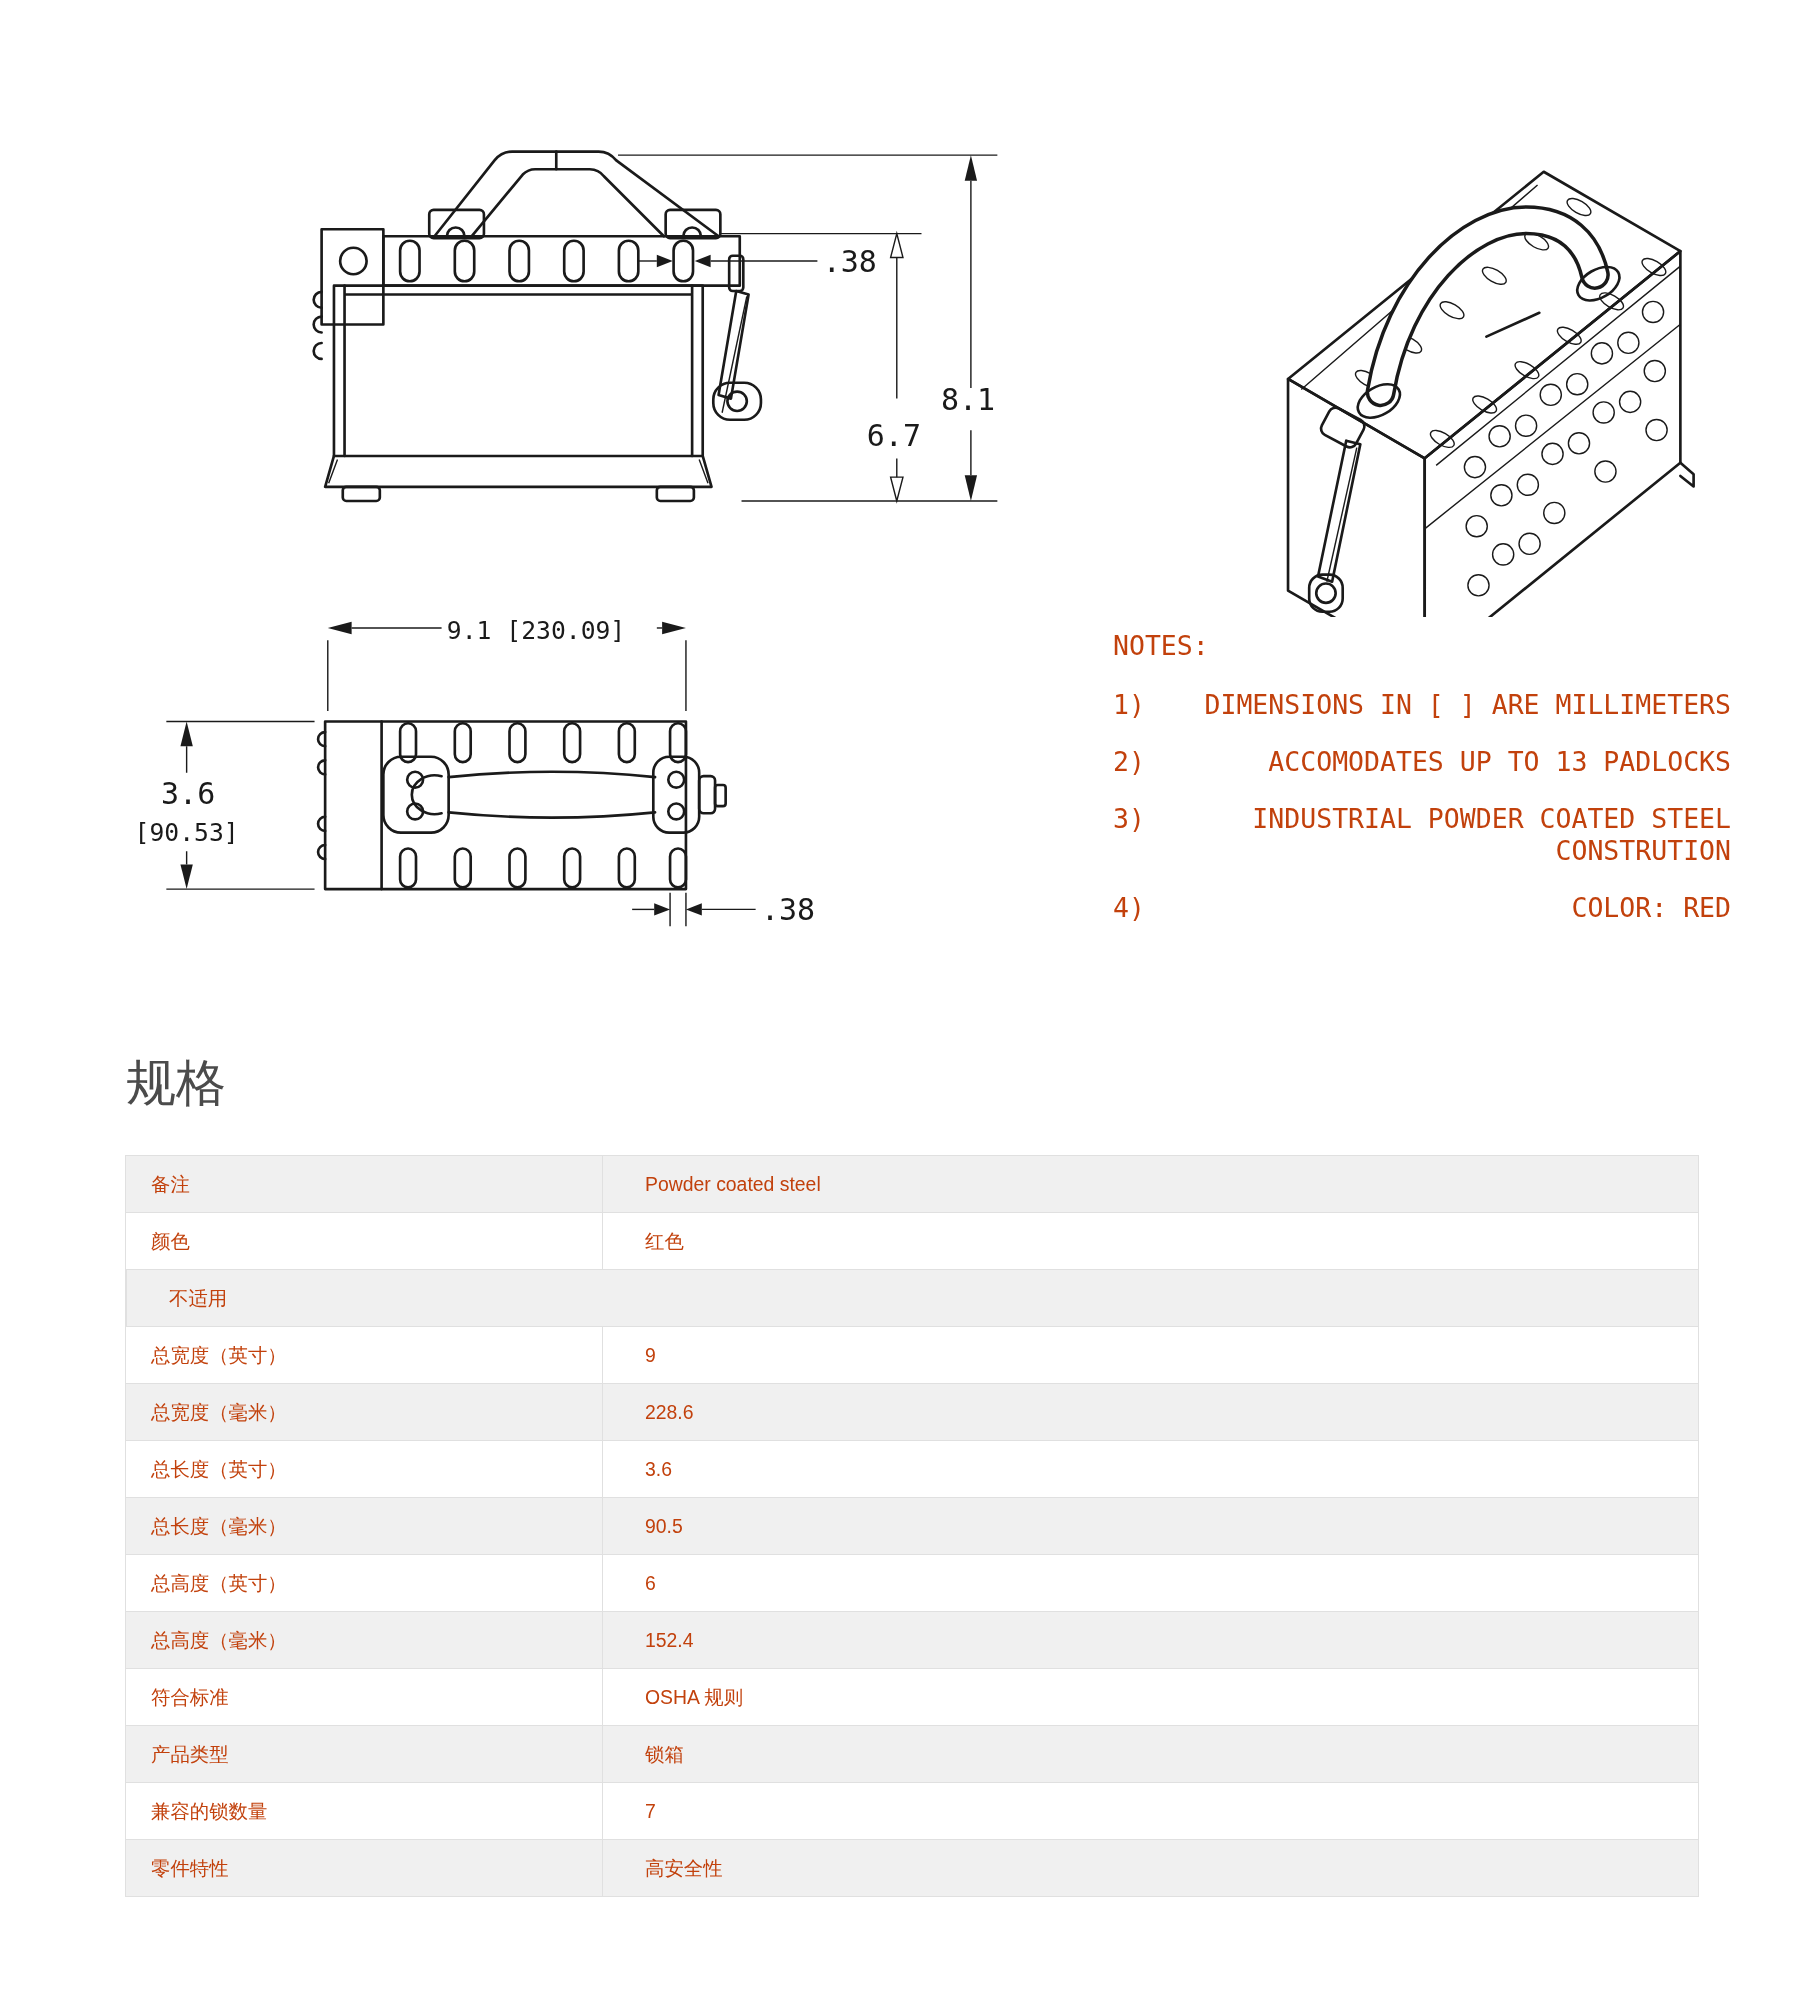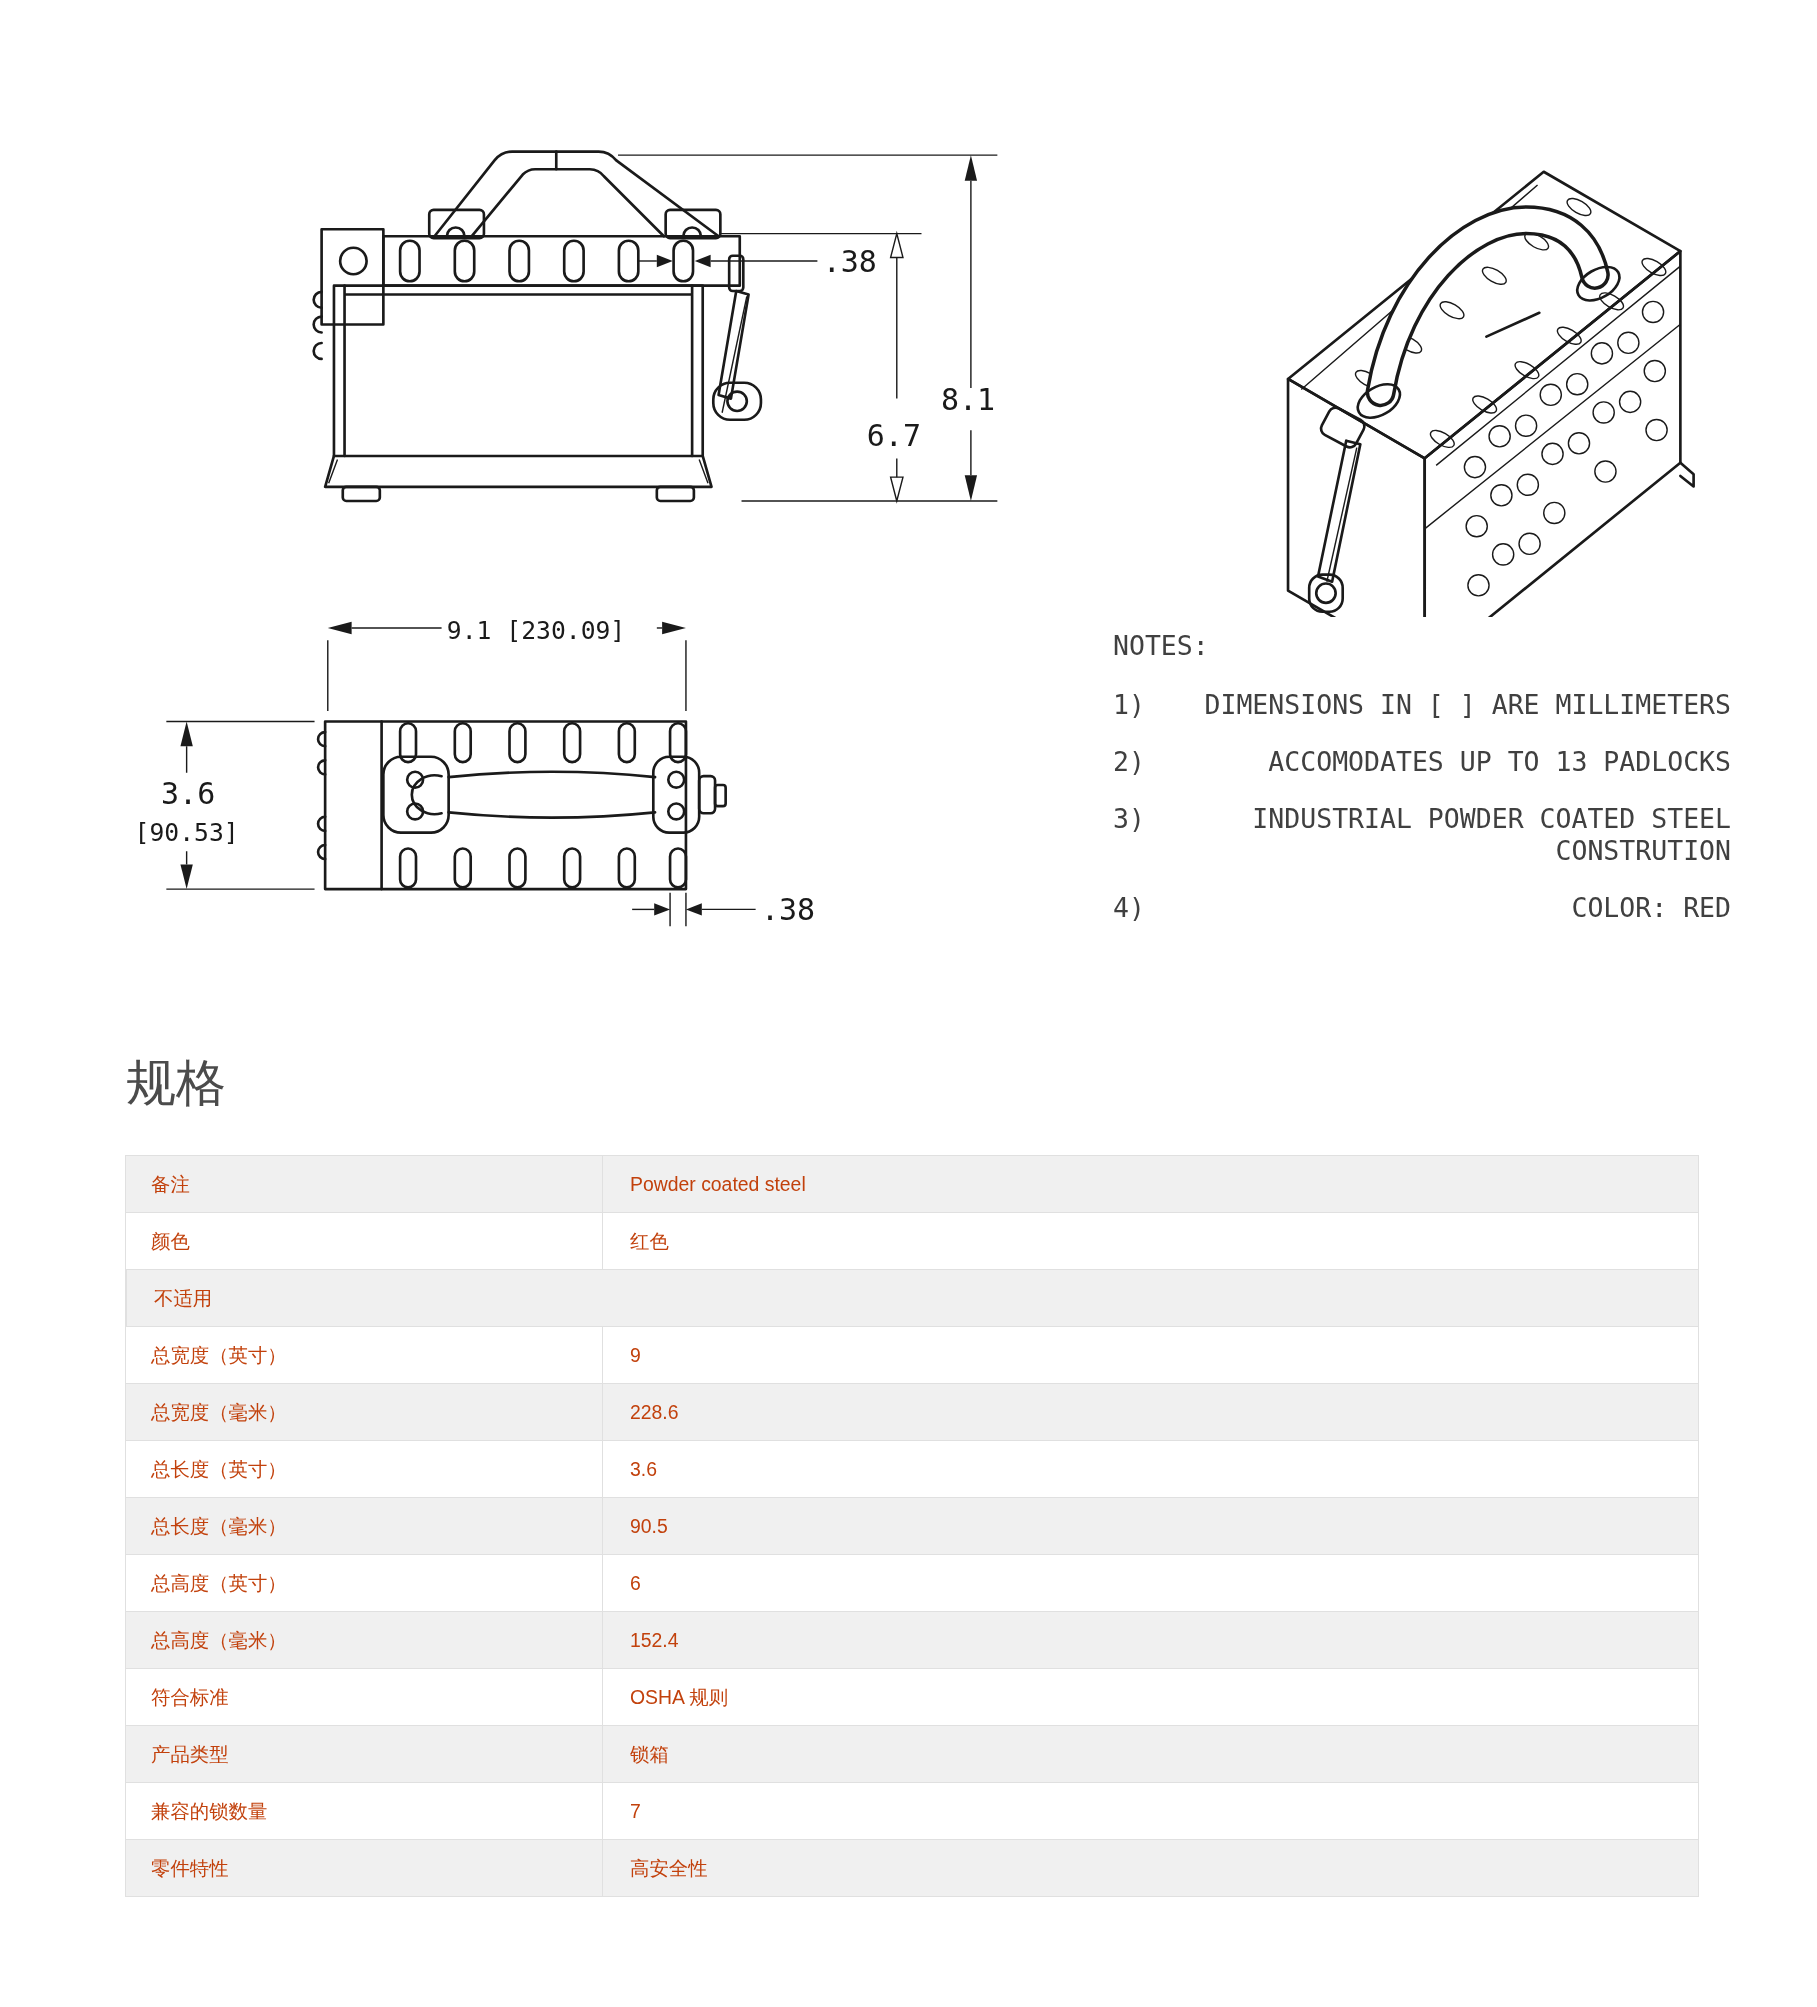--- a/index.html
+++ b/index.html
@@ -15,21 +15,21 @@
   .ortho-svg{position:absolute;left:124px;top:141px;}
   .iso-svg{position:absolute;left:1235px;top:88px;}
   .cad-line{stroke:#1a1a1a;stroke-width:3;fill:none;stroke-linejoin:round;stroke-linecap:round;}
   .cad-thin{stroke:#1a1a1a;stroke-width:1.6;fill:none;}
   .cad-fill{fill:#1a1a1a;stroke:none;}
   .cad-open{fill:#ffffff;stroke:#1a1a1a;stroke-width:1.6;}
   .cad-text{font-family:"DejaVu Sans Mono", monospace;fill:#1a1a1a;}
   .notes{
     position:absolute;left:1113px;top:630px;width:618px;
     font-family:"DejaVu Sans Mono", monospace;
-    font-size:26.5px;color:#404040;letter-spacing:0px;line-height:32px;
+    font-size:26.5px;color:#c2410c;letter-spacing:0px;line-height:32px;
   }
   .notes-title{margin-bottom:26.5px;}
   .note-item{display:flex;margin-bottom:25px;}
   .note-num{width:49px;flex:0 0 49px;}
   .note-text{flex:1;text-align:right;}
   
   .specs-title{
     position:absolute;left:126px;top:1050px;
     font-size:50px;color:#4b4b4b;font-weight:400;
   }
@@ -39,21 +39,21 @@
     font-size:19.4px;color:#c2410c;
   }
   .spec-row{display:flex;height:56px;border-bottom:0.9px solid #e0e0e0;background:#ffffff;}
   .spec-row:nth-child(odd){background:#f0f0f0;}
   .spec-label{
     flex:0 0 476px;display:flex;align-items:center;
     padding-left:25px;box-sizing:border-box;
   }
   .spec-value{
     flex:1;display:flex;align-items:center;
-    padding-left:27px;box-sizing:border-box;
+    padding-left:42px;box-sizing:border-box;
     border-left:0.9px solid #e0e0e0;
   }
 </style>
 </head>
 <body>
 
 <div class="page">
 
   <svg class="ortho-svg" width="891" height="794" viewBox="140 160 1010 900">
 

